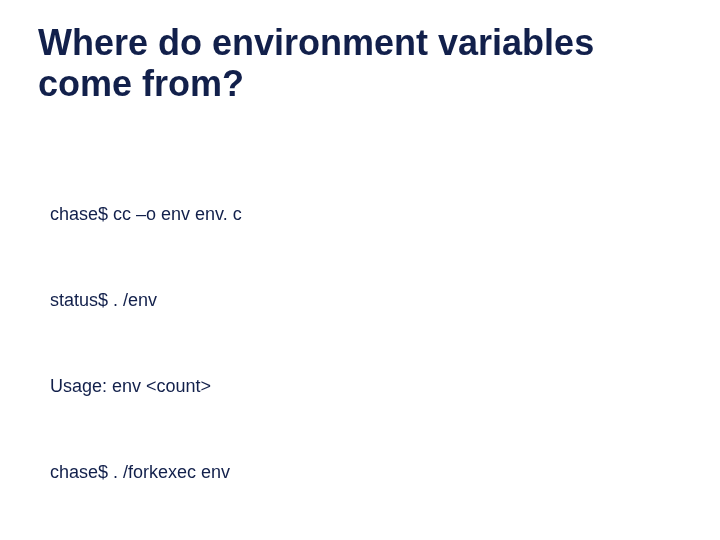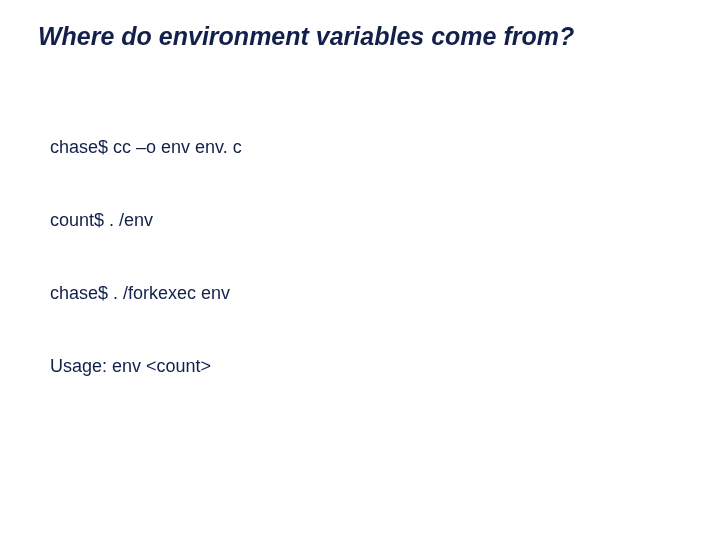--- a/index.html
+++ b/index.html
@@ -12,45 +12,45 @@
       overflow: hidden;
     }
     .slide {
       width: 100%;
       height: 100%;
       box-sizing: border-box;
       padding: 22px 38px;
     }
     .title {
       color: #12204b;
-      font-size: 25px;
+      font-size: 36px;
       font-weight: bold;
       line-height: 1.15;
       margin: 0 0 36px 0;
-      font-style: italic;
     }
     .term {
       color: #12204b;
       font-size: 18px;
       line-height: 1.35;
       margin-left: 12px;
       white-space: pre;
     }
     .term .line {
       display: block;
+      margin-top: 13px;
     }
   </style>
 </head>
 <body>
 
 <div class="slide">
   <h1 class="title">Where do environment variables come from?</h1>
   <div class="term">
     <span class="line">chase$ cc –o env env. c</span>
-    <span class="line">count$ . /env</span>
+    <span class="line">status$ . /env</span>
+    <span class="line">Usage: env &lt;count&gt;</span>
     <span class="line">chase$ . /forkexec env</span>
-    <span class="line">Usage: env &lt;count&gt;</span>
     
     
     
     
   </div>
 </div>
 
 </body></html>

